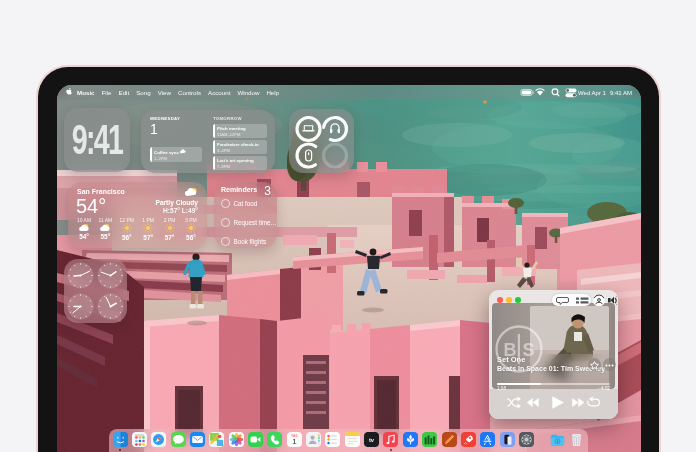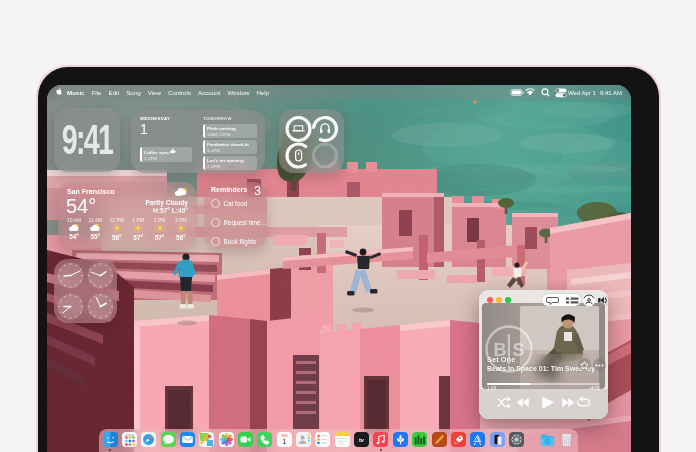--- a/index.html
+++ b/index.html
@@ -1,17 +1,17 @@
 <!DOCTYPE html>
 <html><head><meta charset="utf-8">
 <style>
   html,body{margin:0;padding:0;}
   body{width:696px;height:452px;background:#f4f4f6;overflow:hidden;font-family:"Liberation Sans",sans-serif;position:relative;}
   #device{position:absolute;left:38px;top:67px;width:621px;height:400px;background:#131313;border-radius:30px 30px 0 0;box-shadow:0 0 0 2px #ecd2d3;}
-  #screen{position:absolute;left:9px;top:18px;width:584px;height:367px;border-radius:15px 15px 0 0;overflow:hidden;background:#e597a1;}
+  #screen{position:absolute;left:19px;top:18px;width:584px;height:367px;border-radius:15px 15px 0 0;overflow:hidden;background:#e597a1;}
   #wp{position:absolute;left:0;top:0;filter:blur(0.35px);}
   .w{position:absolute;border-radius:14px;color:#fff;box-shadow:0 5px 12px rgba(60,30,40,0.20);}
   .frost{background:rgba(140,142,142,0.60);backdrop-filter:blur(9px) saturate(0.9);}
 </style>
 </head>
 <body>
 <div id="device">
  <div id="screen">
   <svg id="wp" width="584" height="367" viewBox="0 0 584 367">
   <defs>

